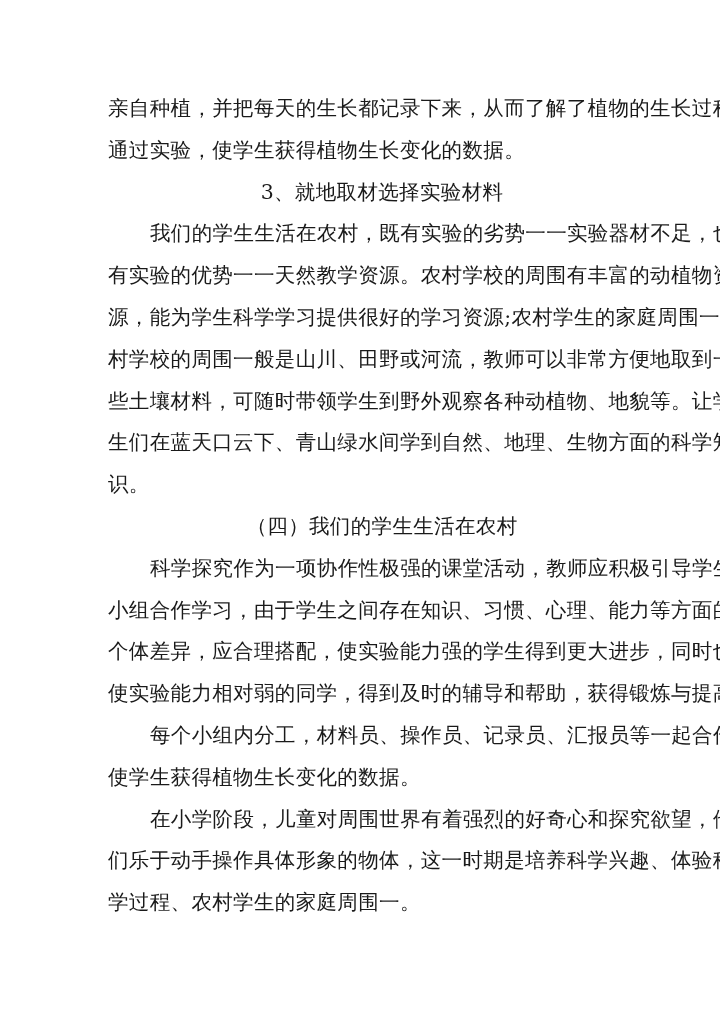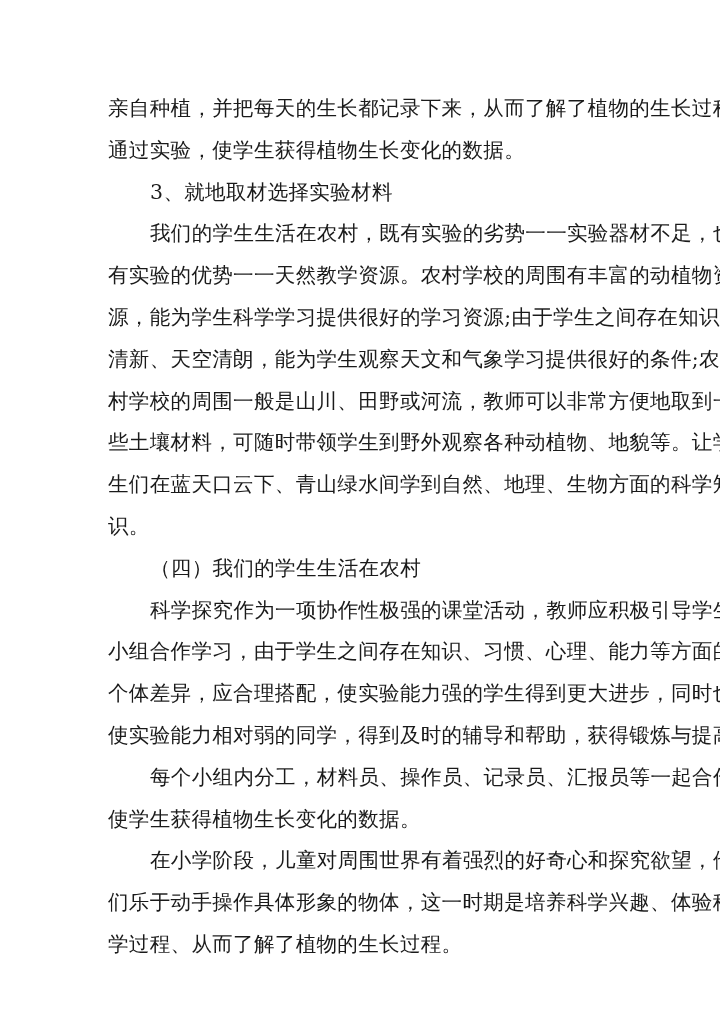--- a/index.html
+++ b/index.html
@@ -23,40 +23,40 @@
   }
   .line {
     font-size: 20.5px;
     line-height: 41.8px;
     height: 41.8px;
     white-space: nowrap;
     letter-spacing: 0.35px;
   }
   .indent {
     padding-left: 42px;
+    text-align: center;
   }
 </style>
 </head>
 <body>
 
 <div class="page">
   <div class="line">亲自种植，并把每天的生长都记录下来，从而了解了植物的生长过程，</div>
   <div class="line">通过实验，使学生获得植物生长变化的数据。</div>
   <div class="line indent">3、就地取材选择实验材料</div>
   <div class="line indent">我们的学生生活在农村，既有实验的劣势一一实验器材不足，也</div>
   <div class="line">有实验的优势一一天然教学资源。农村学校的周围有丰富的动植物资</div>
-  <div class="line">源，能为学生科学学习提供很好的学习资源;由于学生之间存在知识</div>
-  <div class="line">清新、天空清朗，能为学生观察天文和气象学习提供很好的条件;农</div>
+  <div class="line">源，能为学生科学学习提供很好的学习资源;农村学生的家庭周围一</div>
   <div class="line">村学校的周围一般是山川、田野或河流，教师可以非常方便地取到一</div>
   <div class="line">些土壤材料，可随时带领学生到野外观察各种动植物、地貌等。让学</div>
   <div class="line">生们在蓝天口云下、青山绿水间学到自然、地理、生物方面的科学知</div>
   <div class="line">识。</div>
   <div class="line indent">（四）我们的学生生活在农村</div>
   <div class="line indent">科学探究作为一项协作性极强的课堂活动，教师应积极引导学生</div>
   <div class="line">小组合作学习，由于学生之间存在知识、习惯、心理、能力等方面的</div>
   <div class="line">个体差异，应合理搭配，使实验能力强的学生得到更大进步，同时也</div>
   <div class="line">使实验能力相对弱的同学，得到及时的辅导和帮助，获得锻炼与提高。</div>
   <div class="line indent">每个小组内分工，材料员、操作员、记录员、汇报员等一起合作，</div>
   <div class="line">使学生获得植物生长变化的数据。</div>
   <div class="line indent">在小学阶段，儿童对周围世界有着强烈的好奇心和探究欲望，他</div>
   <div class="line">们乐于动手操作具体形象的物体，这一时期是培养科学兴趣、体验科</div>
-  <div class="line">学过程、从而了解了植物的生长过程。</div>
+  <div class="line">学过程、农村学生的家庭周围一。</div>
 </div>
 
 </body></html>

